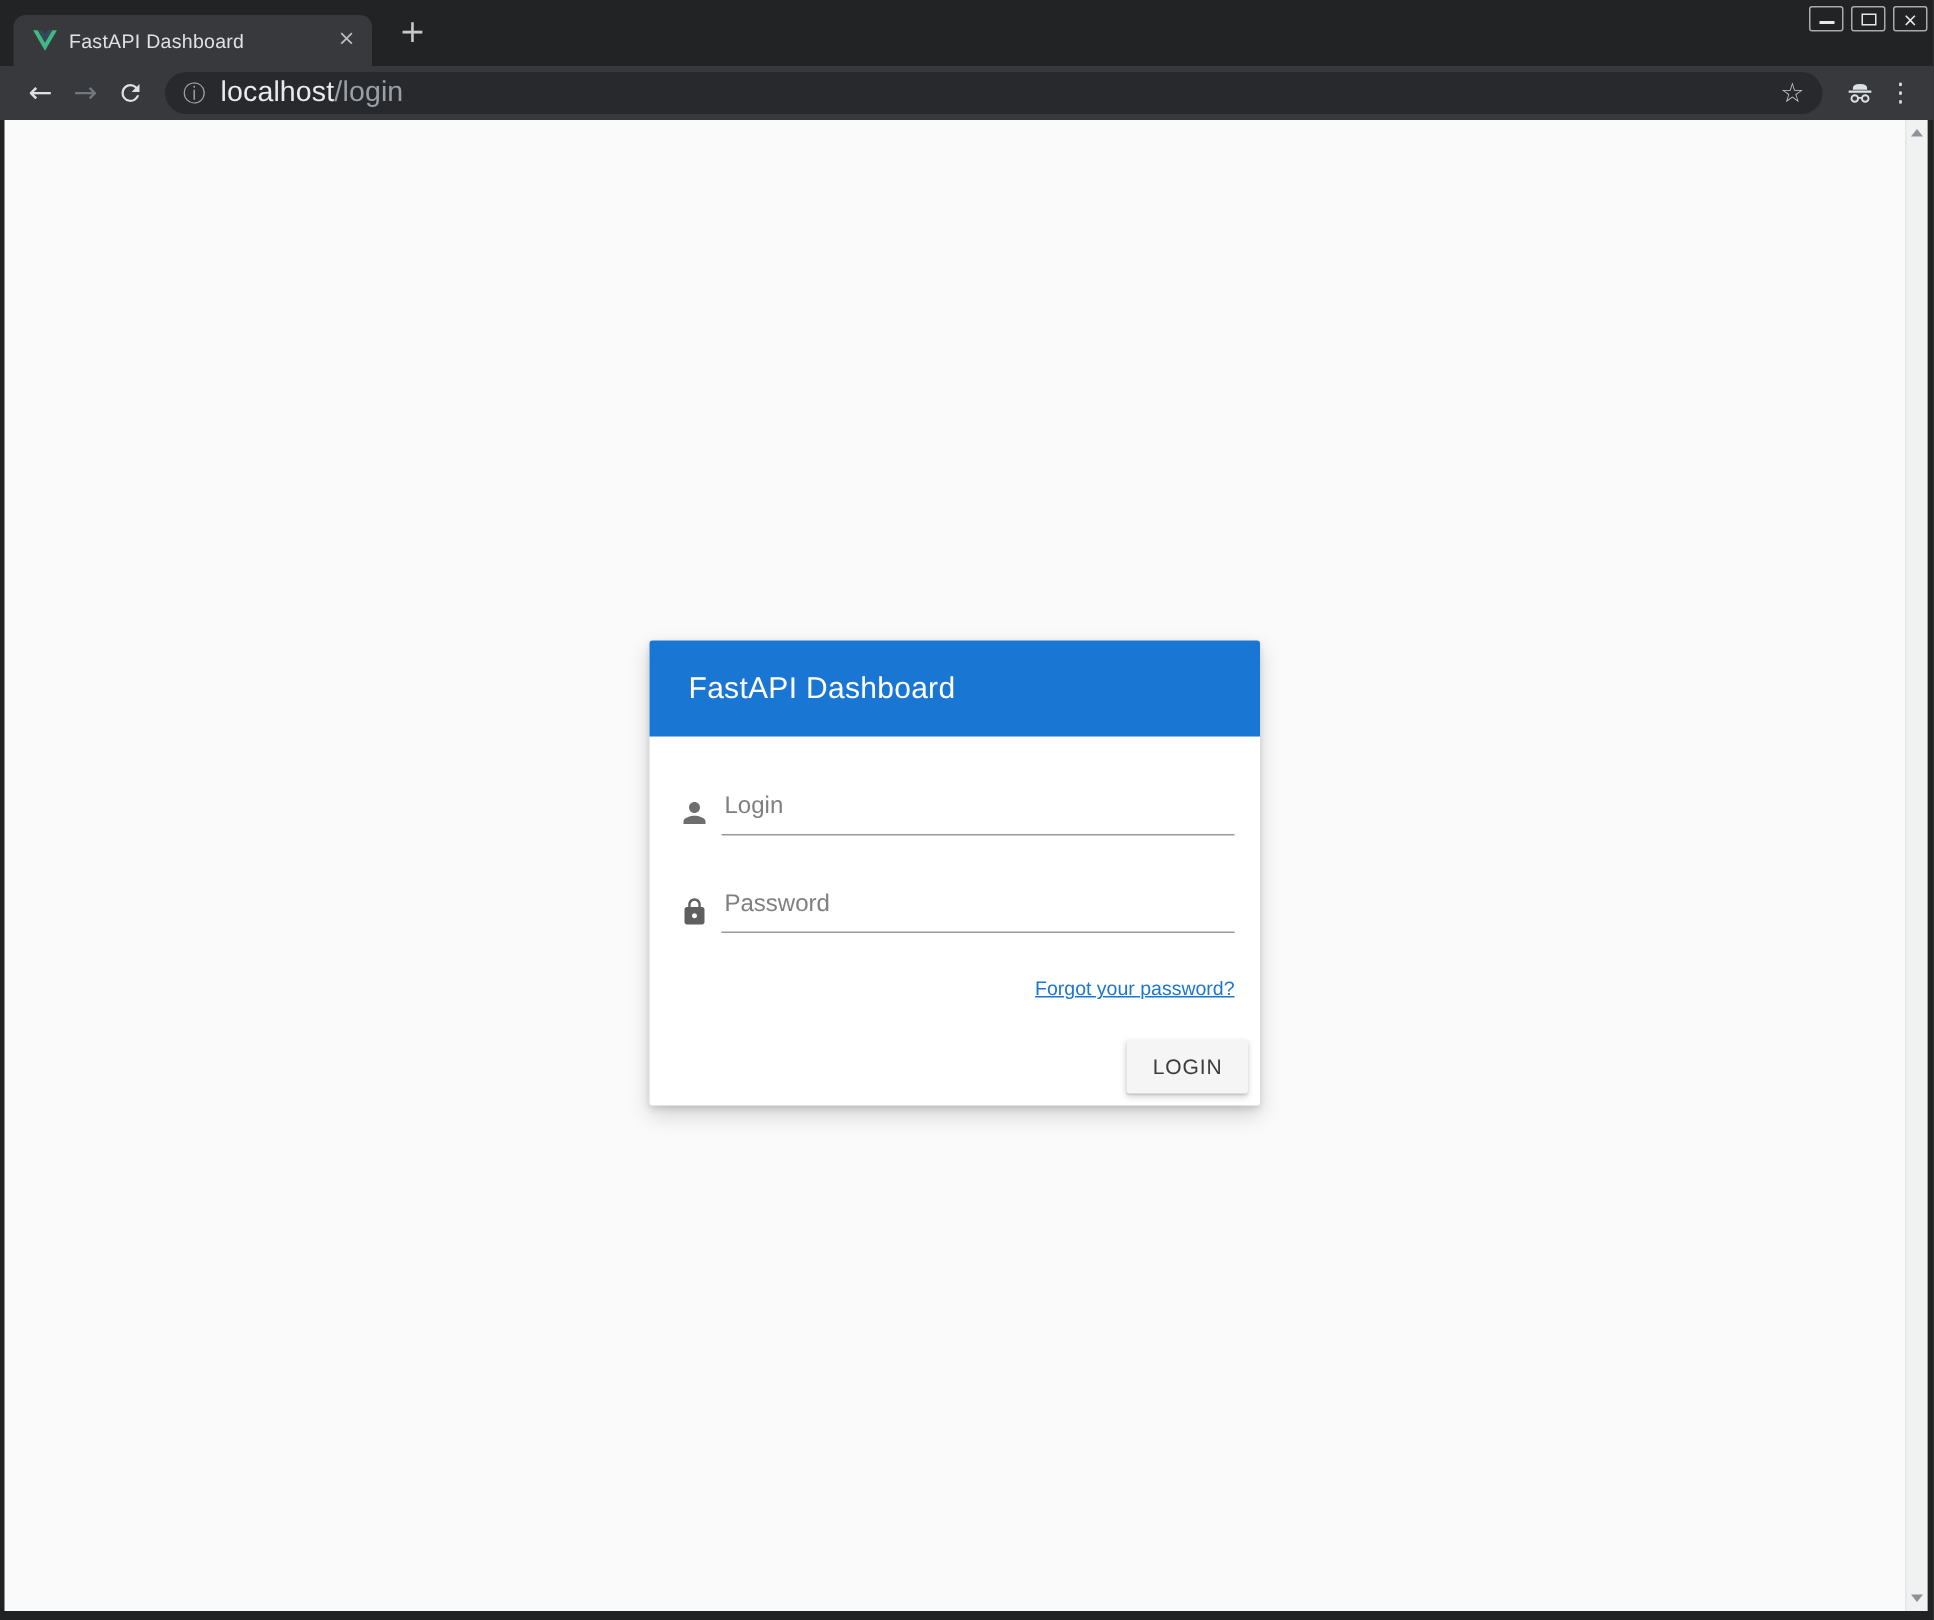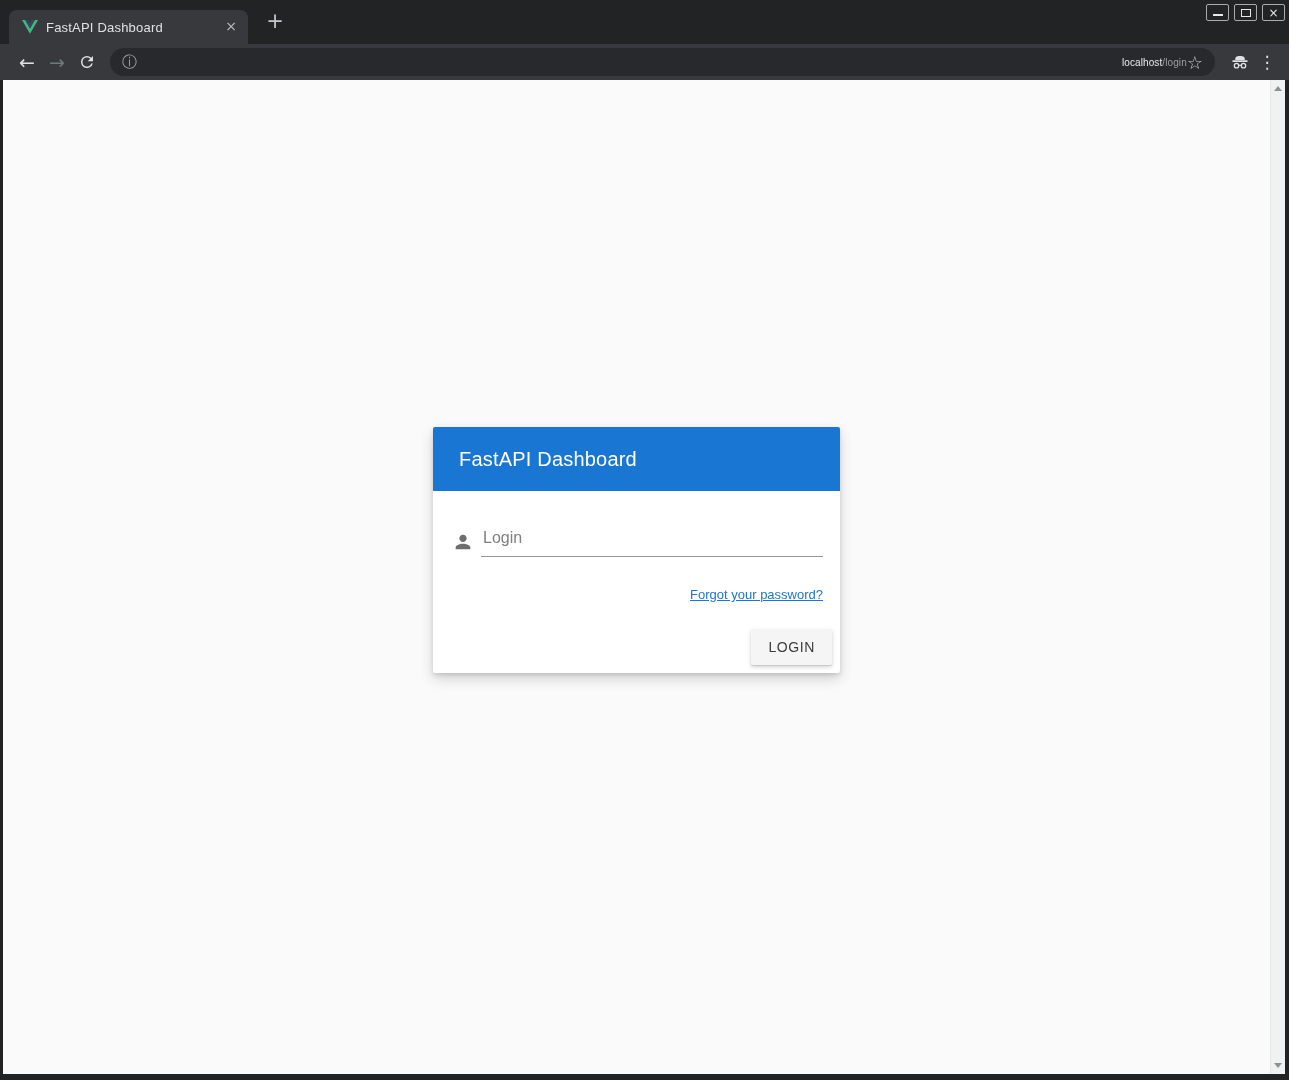--- a/index.html
+++ b/index.html
@@ -59,21 +59,21 @@
   .nav-btn .g { font-size:19px; color:#dee1e4; }
   .nav-btn.disabled .g { color:#73787d; }
   .omnibox {
     flex:1; height:28px; margin:0 10px 0 8px; background:#28292c;
     border-radius:14px; display:flex; align-items:center; padding:0 8px 0 12px;
   }
   .info-icon {
     font-size:15px; color:#9aa0a6; margin-right:10px;
     font-family:"DejaVu Sans", sans-serif;
   }
-  .url { flex:1; font-size:10px; letter-spacing:.1px; white-space:nowrap;text-align:right; }
+  .url { flex:1; font-size:19px; letter-spacing:.1px; white-space:nowrap; }
   .url .host { color:#e8eaed; }
   .url .path { color:#9aa0a6; }
   .star-icon {
     font-size:18px; color:#c8cbce; margin-right:4px;
     font-family:"DejaVu Sans", sans-serif;
   }
   .incognito-icon { width:30px; display:flex; justify-content:center; }
   .menu-dots {
     width:24px; text-align:center; color:#dee1e4; font-size:17px;
     font-family:"DejaVu Sans", sans-serif; letter-spacing:0;
@@ -203,20 +203,28 @@
       </div>
       <div class="card-body">
         <div class="field-row">
           <span class="field-icon">
             <svg width="22" height="22" viewBox="0 0 24 24">
               <path fill="#6e6e6e" d="M12 12c2.21 0 4-1.79 4-4s-1.79-4-4-4-4 1.79-4 4 1.79 4 4 4zm0 2c-2.67 0-8 1.34-8 4v2h16v-2c0-2.66-5.33-4-8-4z"></path>
             </svg>
           </span>
           <input type="text" placeholder="Login" style="">
         </div>
+        <div class="field-row">
+          <span class="field-icon">
+            <svg width="20" height="20" viewBox="0 0 24 24">
+              <path fill="#5f5f5f" d="M18 8h-1V6c0-2.76-2.24-5-5-5S7 3.24 7 6v2H6c-1.1 0-2 .9-2 2v10c0 1.1.9 2 2 2h12c1.1 0 2-.9 2-2V10c0-1.1-.9-2-2-2zm-6 9c-1.1 0-2-.9-2-2s.9-2 2-2 2 .9 2 2-.9 2-2 2zm3.1-9H8.9V6c0-1.71 1.39-3.1 3.1-3.1 1.71 0 3.1 1.39 3.1 3.1v2z"></path>
+            </svg>
+          </span>
+          <input type="password" placeholder="Password" style="">
+        </div>
         <div class="forgot-row">
           <a class="forgot-link">Forgot your password?</a>
         </div>
       </div>
       <div class="card-actions">
         <button class="login-btn">LOGIN</button>
       </div>
     </div>
 
     <div class="scrollbar">

